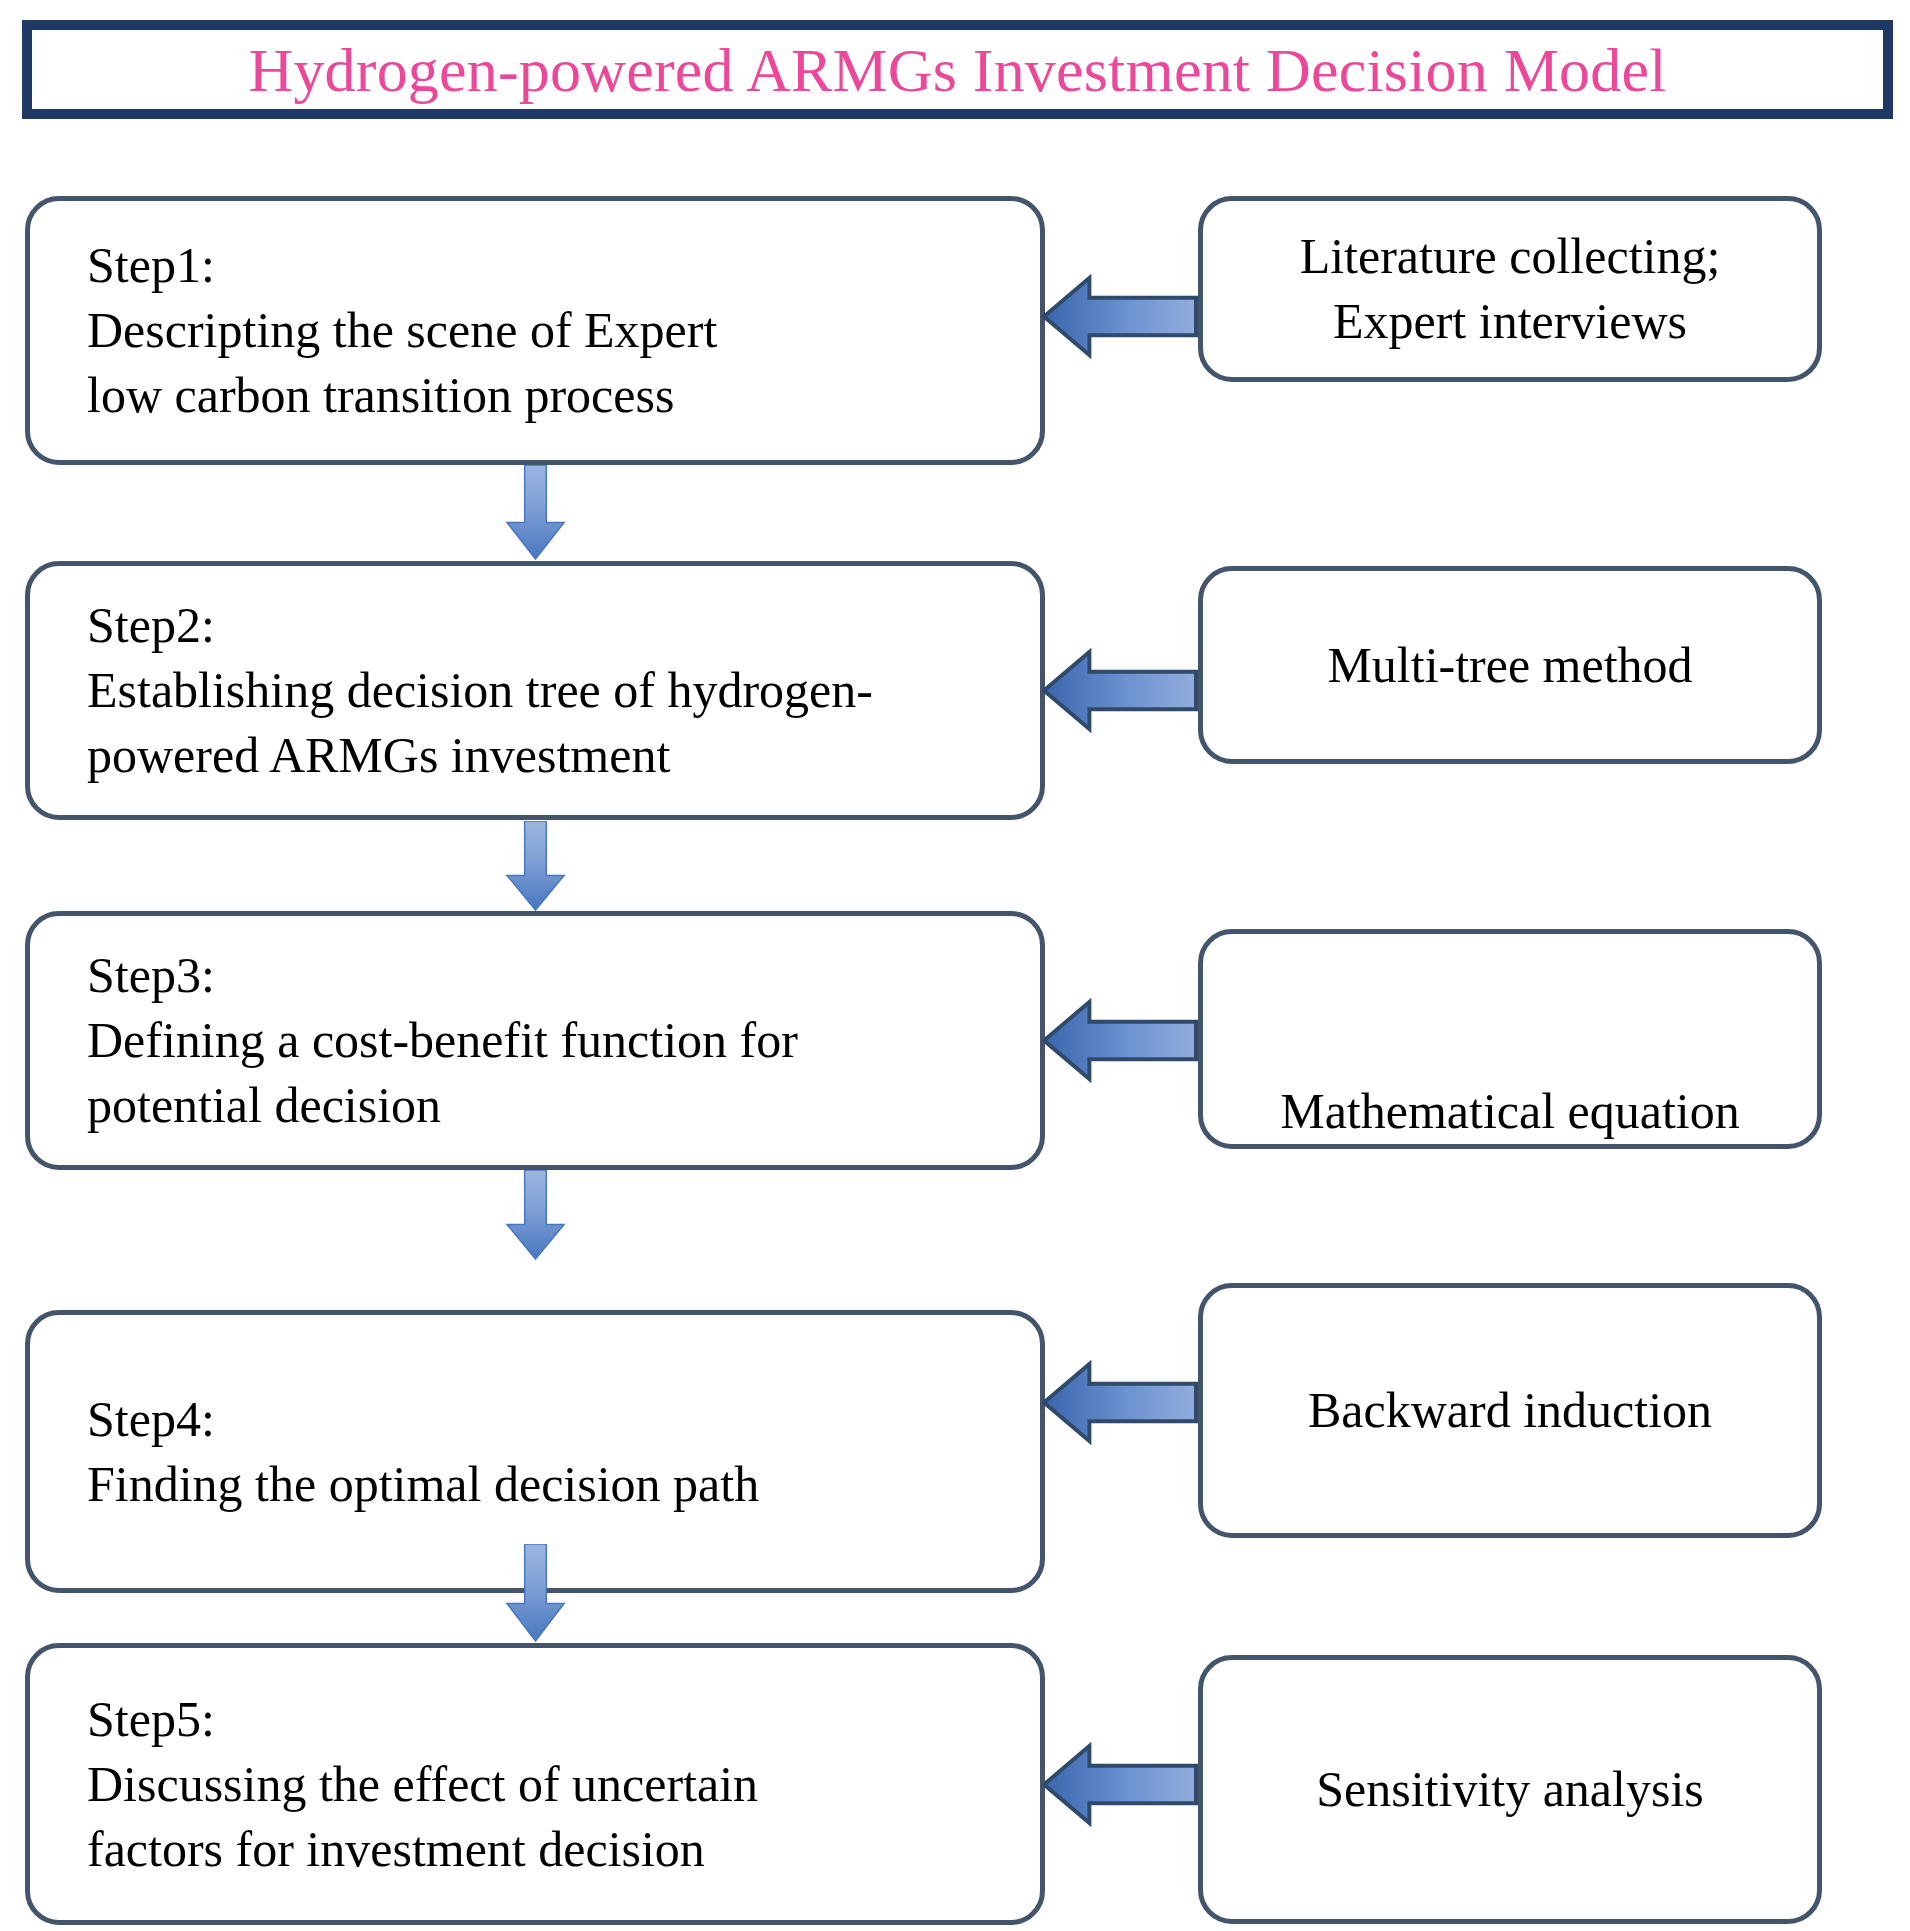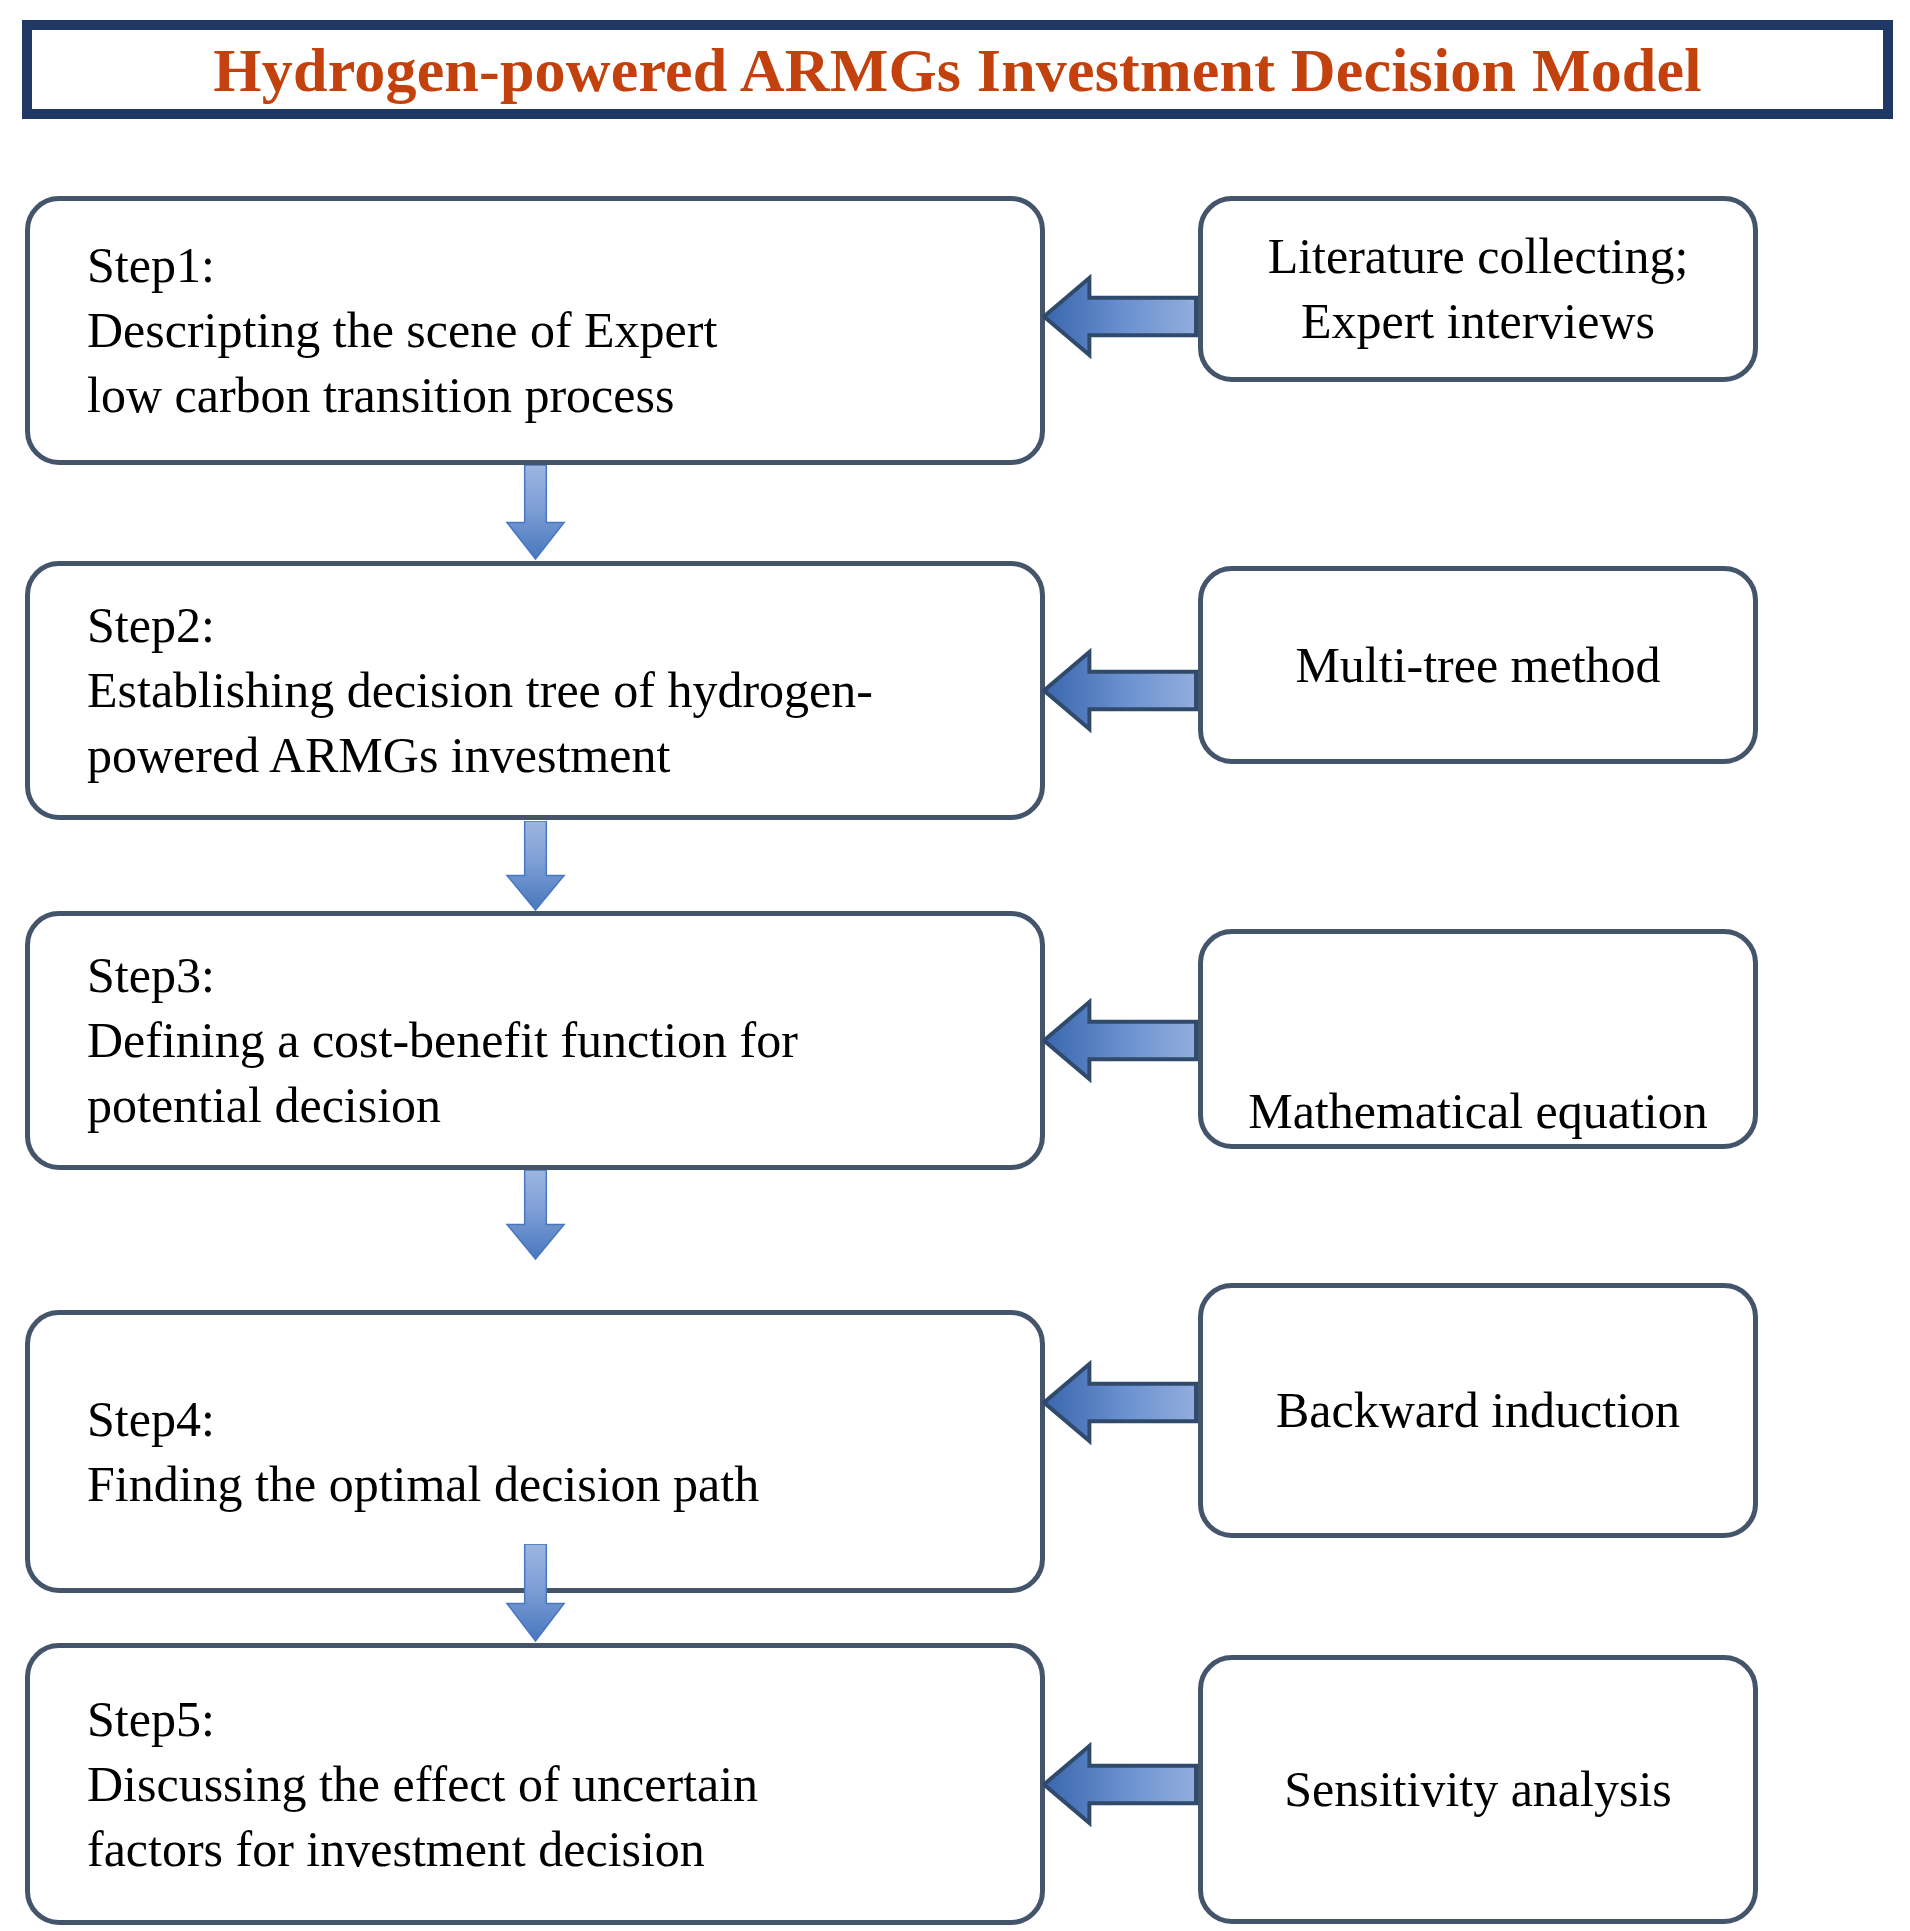--- a/index.html
+++ b/index.html
@@ -31,24 +31,24 @@
     height: 99px;
     box-sizing: border-box;
     border: 10px solid #1F3864;
     background: #ffffff;
     display: flex;
     align-items: center;
     justify-content: center;
   }
   .title-text {
     font-family: "Liberation Serif", "DejaVu Serif", serif;
-    font-weight: bold;
+    font-weight: normal;
     font-size: 62px;
     line-height: 1;
-    color: #c2410c;
+    color: #ec4899;
     letter-spacing: 0.2px;
     white-space: nowrap;
   }
 
   
   .node {
     position: absolute;
     box-sizing: border-box;
     background: #ffffff;
     border: 5px solid #44546A;
@@ -60,21 +60,21 @@
     width: 1020px;
     display: flex;
     flex-direction: column;
     justify-content: center;
     padding-left: 57px;
     padding-right: 40px;
   }
 
   .node.right {
     left: 1198px;
-    width: 560px;
+    width: 624px;
     display: flex;
     flex-direction: column;
     align-items: center;
     justify-content: center;
     padding: 0 24px;
   }
 
   .node-line {
     font-family: "Liberation Serif", "DejaVu Serif", serif;
     font-size: 50px;

